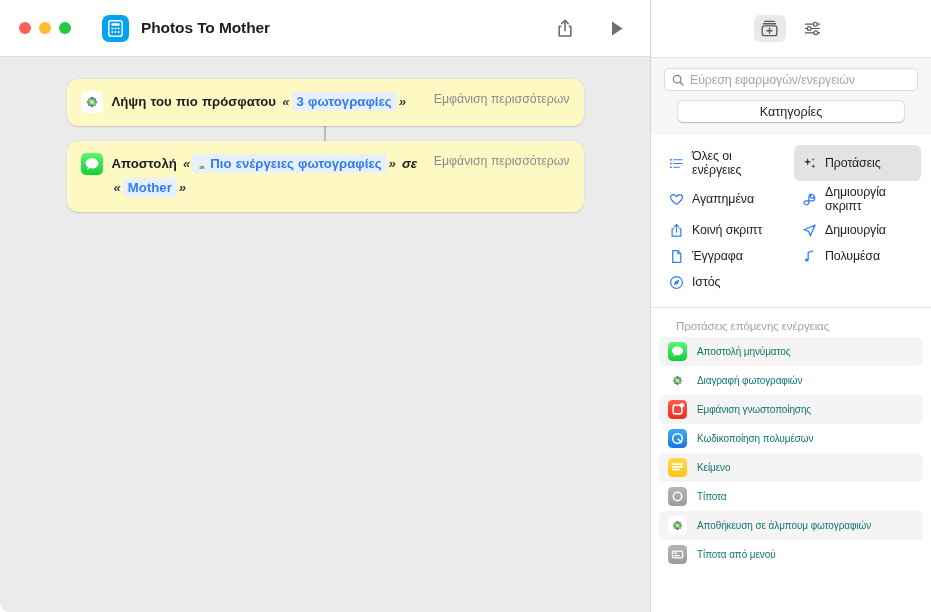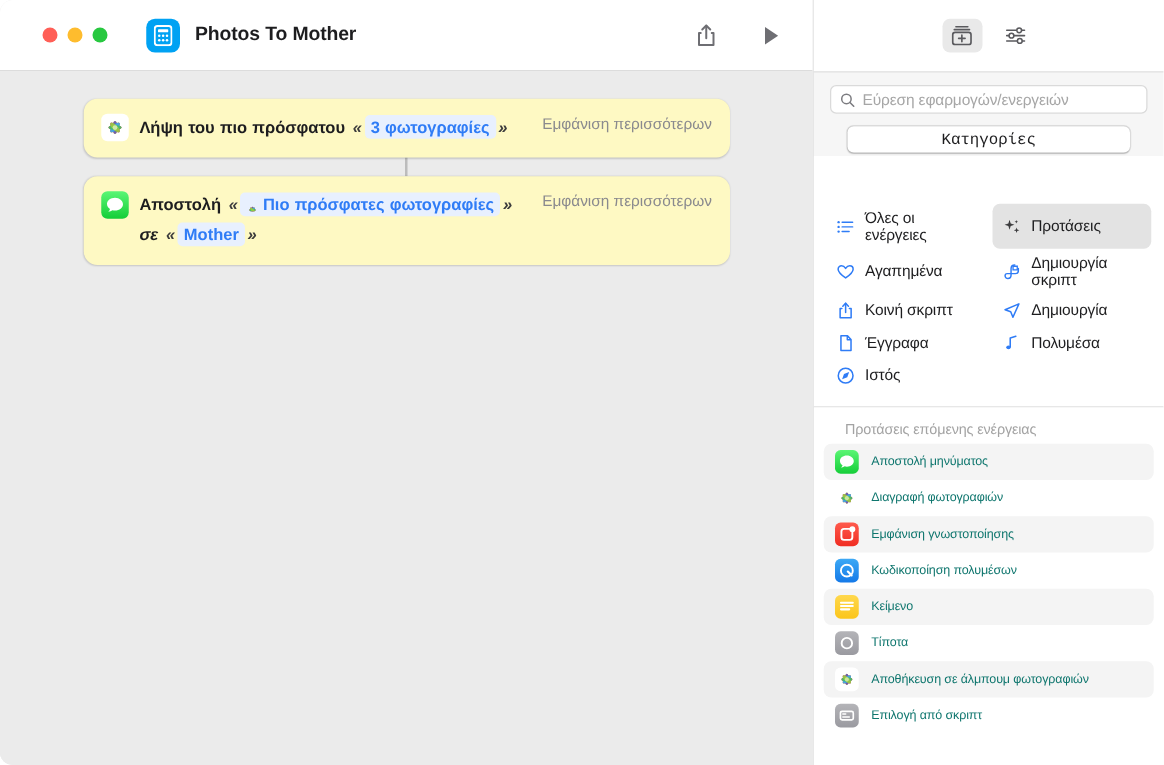--- a/index.html
+++ b/index.html
@@ -22,21 +22,21 @@
   .left-pane {
     width: 650px; height: 612px;
     display: flex; flex-direction: column;
     background: #ebebeb;
     position: relative;
   }
   .titlebar {
     height: 57px;
     background: #ffffff;
     display: flex; align-items: center;
-    padding: 0 16px 0 34px;
+    padding: 0 16px 0 19px;
     border-bottom: 1px solid #dcdcdc;
     flex-shrink: 0;
     position: relative;
   }
   .traffic { display: flex; gap: 8px; align-items: center; }
   .tl { width: 12px; height: 12px; border-radius: 50%; }
   .tl.red { background: #ff5f57; }
   .tl.yellow { background: #febc2e; }
   .tl.green { background: #28c840; }
 
@@ -171,27 +171,26 @@
     display: flex; align-items: center;
     padding: 0 7px;
     gap: 6px;
   }
   .search-ph {
     font-size: 12.4px;
     color: #a6a6a6;
     letter-spacing: -0.1px;
   }
   .segmented {
-    margin: 9px 13px 2px 13px;
+    margin: 9px 13px 12px 13px;
     height: 23px;
     background: #e4e4e4;
     border-radius: 6px;
     display: flex;
     padding: 1px;
-    font-family: Liberation Mono, monospace;
   }
   .seg {
     flex: 1;
     display: flex; align-items: center; justify-content: center;
     font-size: 12.6px;
     color: #1d1d1f;
     border-radius: 5px;
   }
   .seg.active {
     background: #ffffff;
@@ -202,21 +201,20 @@
   .cat-section {
     background: #ffffff;
     padding: 10px 10px 12px 10px;
     border-bottom: 1px solid #e0e0e0;
   }
   .cat-grid {
     display: grid;
     grid-template-columns: 1fr 1fr;
     column-gap: 6px;
     row-gap: 0px;
-    margin-top: 28px;
   }
   .cat-item {
     display: flex;
     align-items: center;
     gap: 8px;
     padding: 4px 7px;
     border-radius: 6px;
     min-height: 26px;
   }
   .cat-item.selected { background: #e3e3e3; }
@@ -366,21 +364,21 @@
                       <g transform="translate(10,10)">
                         <ellipse rx="2.1" ry="5.2" fill="#f8c20a"></ellipse>
                         <ellipse rx="2.1" ry="5.2" fill="#f07c22" transform="rotate(45)"></ellipse>
                         <ellipse rx="2.1" ry="5.2" fill="#e8413c" transform="rotate(90)"></ellipse>
                         <ellipse rx="2.1" ry="5.2" fill="#c0399f" transform="rotate(135)"></ellipse>
                         <ellipse rx="2.1" ry="5.2" fill="#5b52c5" transform="rotate(180)" opacity="0.9"></ellipse>
                         <ellipse rx="2.1" ry="5.2" fill="#3aa7f0" transform="rotate(225)" opacity="0.9"></ellipse>
                         <ellipse rx="2.1" ry="5.2" fill="#3fbf6f" transform="rotate(270)" opacity="0.9"></ellipse>
                         <ellipse rx="2.1" ry="5.2" fill="#9ccd3c" transform="rotate(315)" opacity="0.9"></ellipse>
                       </g>
-                    </svg></span><span>Πιο πρόσφατες φωτογραφίες</span></span><span class="guillemet">»</span>
+                    </svg></span><span>Πιο ενέργειες φωτογραφίες</span></span><span class="guillemet">»</span>
               <i>σε</i>
               <span class="guillemet">«</span><span class="token">Mother</span><span class="guillemet">»</span>
             </div>
           </div>
           <div class="show-more">Εμφάνιση περισσότερων</div>
         </div>
       </div>
 
     </div>
   </div>
@@ -607,20 +605,20 @@
           <span class="sugg-label">Αποθήκευση σε άλμπουμ φωτογραφιών</span>
         </div>
 
         <div class="sugg-item">
           <span class="sugg-ico gray-ico">
             <svg width="19" height="19" viewBox="0 0 20 20">
               <rect x="4.6" y="6.4" width="10.8" height="7.2" rx="1.4" fill="none" stroke="#ffffff" stroke-width="1.4"></rect>
               <path d="M6.6 8.6 L9 8.6 M6.6 11.2 L12 11.2" stroke="#ffffff" stroke-width="1.3" stroke-linecap="round"></path>
             </svg>
           </span>
-          <span class="sugg-label">Επιλογή από σκριπτ</span>
+          <span class="sugg-label">Τίποτα από μενού</span>
         </div>
 
 
       </div>
     </div>
   </div>
 </div>
 
 </body></html>

